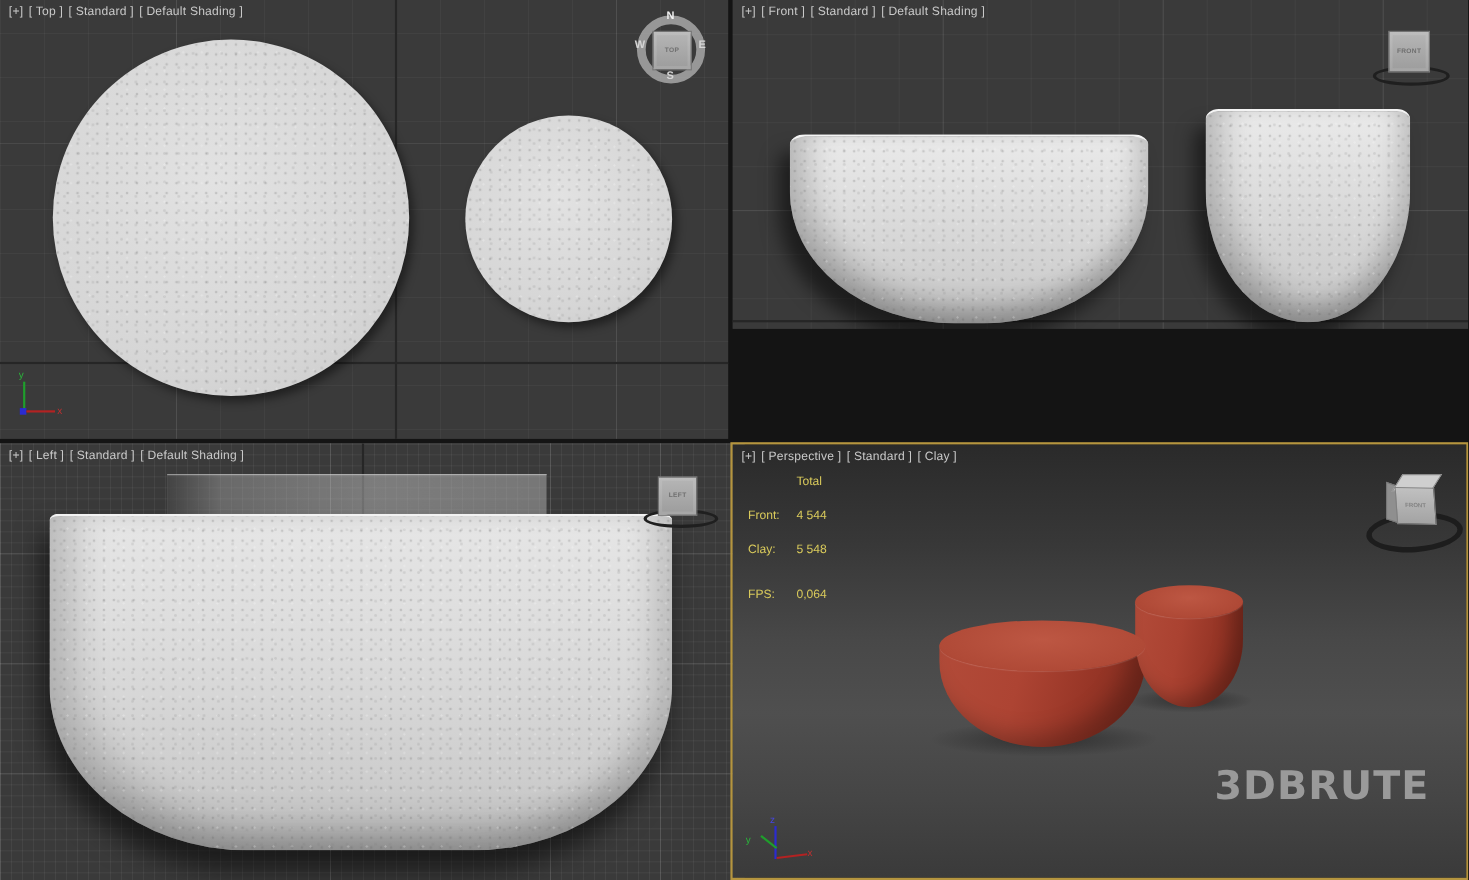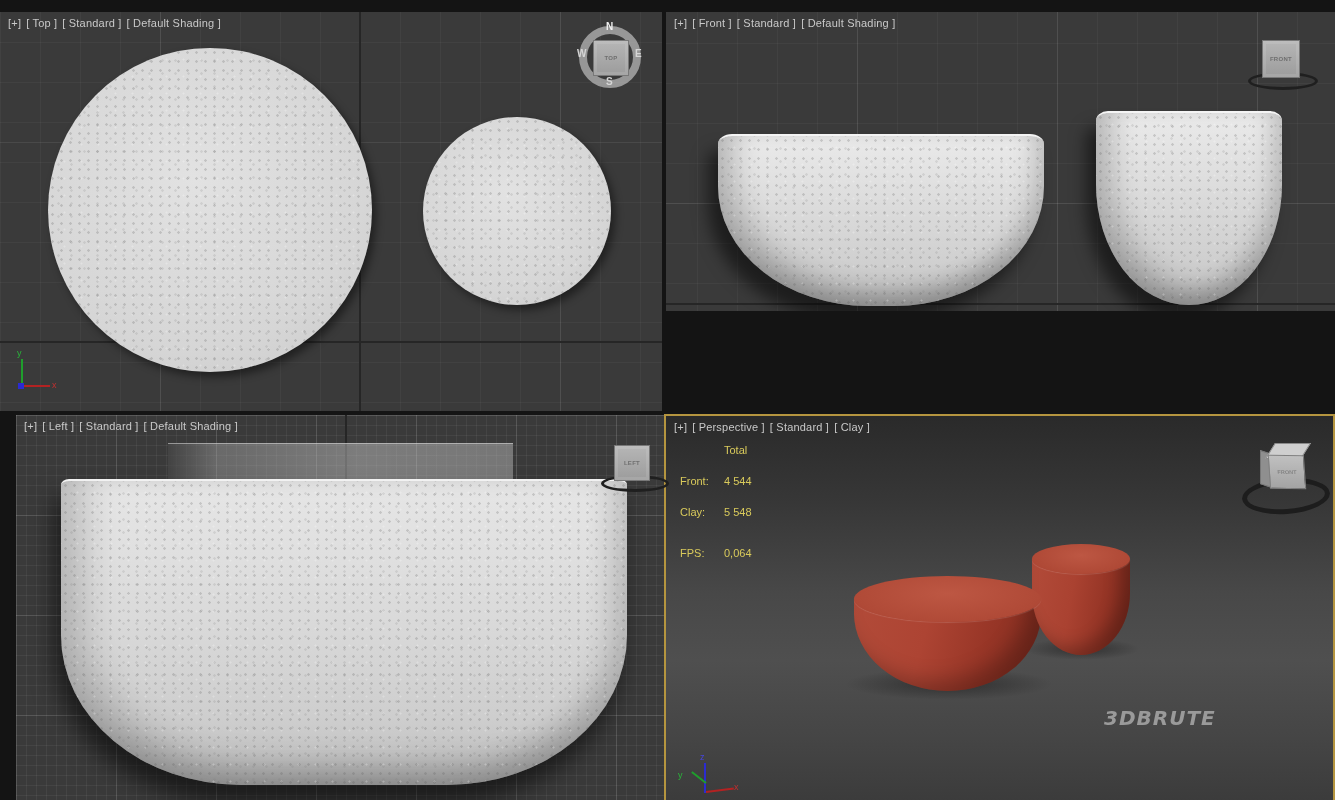--- a/index.html
+++ b/index.html
@@ -1,18 +1,18 @@
 <!DOCTYPE html>
 <html><head>
 <meta charset="utf-8">
 <style>
   html,body{margin:0;padding:0;background:#101010;}
   #stage{position:relative;width:1335px;height:800px;background:#141414;overflow:hidden;
          font-family:"Liberation Sans",sans-serif;}
-  .vp{position:absolute;overflow:hidden;background-color:#3a3a3a;margin-top:12px;}
+  .vp{position:absolute;overflow:hidden;background-color:#3a3a3a;}
   
   .grid40{
     background-image:
       linear-gradient(rgba(255,255,255,0.075) 1px, transparent 1px),
       linear-gradient(90deg, rgba(255,255,255,0.075) 1px, transparent 1px),
       linear-gradient(rgba(255,255,255,0.035) 1px, transparent 1px),
       linear-gradient(90deg, rgba(255,255,255,0.035) 1px, transparent 1px);
     background-size:200px 200px,200px 200px,40px 40px,40px 40px;
     background-position:-40px -70px,-40px -70px,0 -10px,0 -10px;
   }
@@ -96,21 +96,21 @@
   .gz{position:absolute;}
   .ax-green{background:#1f9e2c;}  .tx-green{color:#2ab33a;}
   .ax-red{background:#b32222;}    .tx-red{color:#c03030;}
   .ax-blue{background:#2b2bd0;}   .tx-blue{color:#4646e0;}
 
   
   .stats{position:absolute;left:14px;top:28px;z-index:30;color:#d9ca5b;font-size:11px;
     display:grid;grid-template-columns:44px auto;row-gap:19px;}
   .stats .fps-row{margin-top:10px;}
   .watermark{position:absolute;z-index:30;font-family:"DejaVu Sans",sans-serif;font-weight:bold;
-    font-size:20px;letter-spacing:1px;color:#9a9a9a;font-style:italic;}
+    font-size:36px;letter-spacing:1px;color:#9a9a9a;}
 </style>
 </head>
 <body>
 
 <div id="stage">
 
   <div class="vp grid40" style="left:0;top:0;width:662px;height:399px;">
     <div class="origin-v" style="left:359px;"></div>
     <div class="origin-h" style="top:329px;"></div>
 
@@ -154,21 +154,21 @@
 
     <div class="gizmo" style="left:12px;top:340px;">
       <span class="gz tx-blue" style="left:7px;top:-4px;">z</span>
       <div class="gz ax-blue" style="left:11px;top:7px;width:2px;height:26px;"></div>
       <span class="gz tx-green" style="left:4px;top:28px;">y</span>
       <div class="gz ax-red" style="left:14px;top:33px;width:26px;height:2px;"></div>
       <span class="gz tx-red" style="left:42px;top:28px;">x</span>
     </div>
   </div>
 
-  <div class="vp grid10" style="left:16px;top:403px;width:661px;height:397px;">
+  <div class="vp grid10" style="left:0;top:403px;width:661px;height:397px;padding-left:16px;">
     <div class="origin-v" style="left:329px;height:70px;bottom:auto;"></div>
 
     <div class="vp-label">
       <span>[+]</span><span>[ Left ]</span><span>[ Standard ]</span><span>[ Default Shading ]</span>
     </div>
 
     <div class="inner-band" style="left:152px;top:28px;width:345px;height:38px;"></div>
     <div class="pot left-pot speckle" style="left:45px;top:64px;width:566px;height:304px;border-radius:8px 8px 180px 180px / 6px 6px 150px 150px;"></div>
 
     <div class="vc-face" style="left:598px;top:30px;width:34px;height:34px;">LEFT</div>

